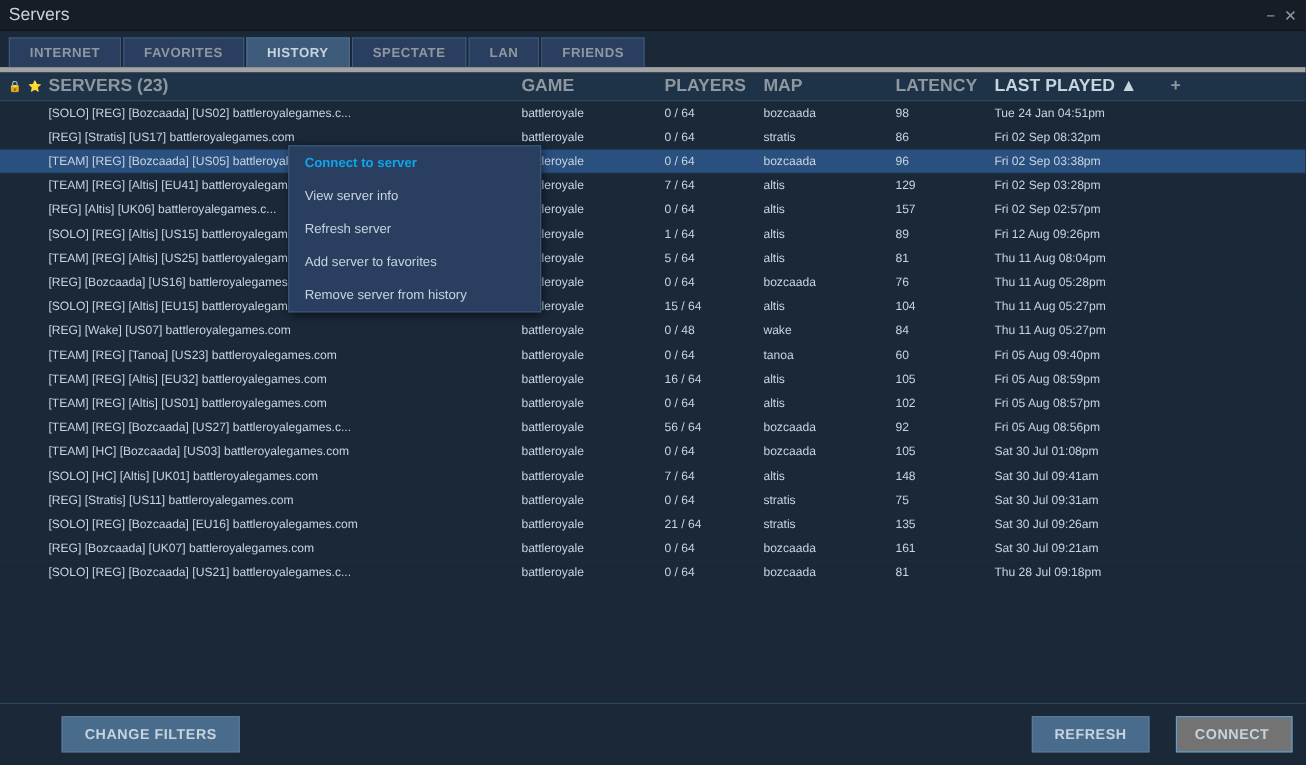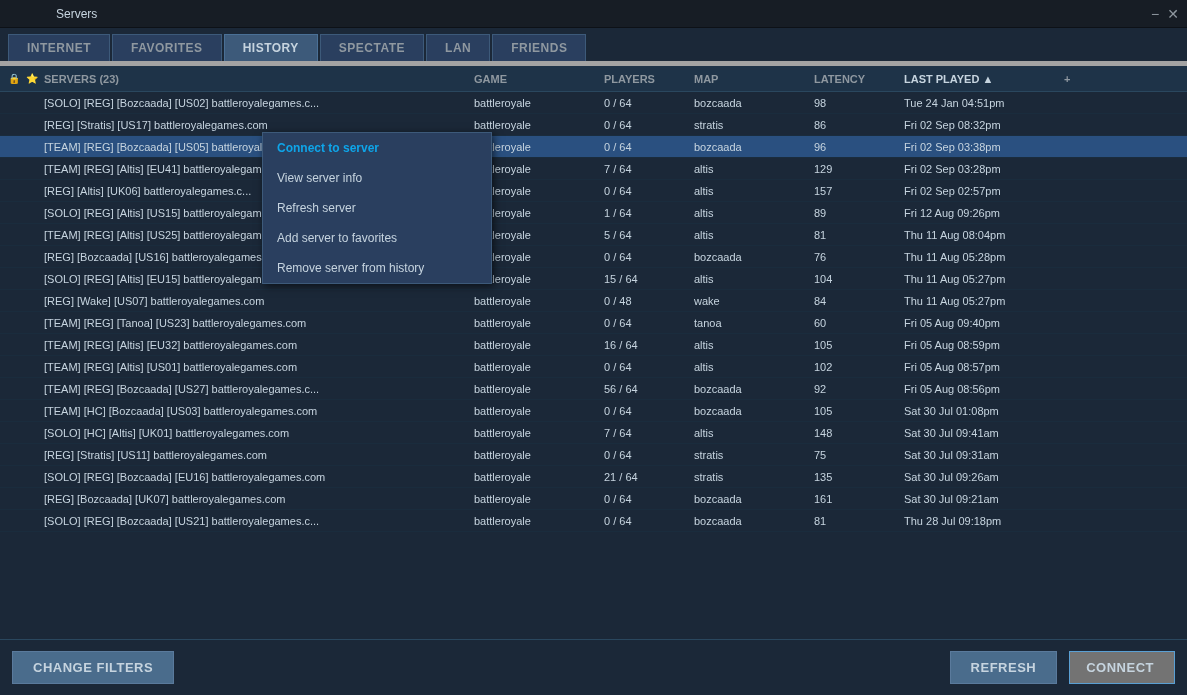--- a/index.html
+++ b/index.html
@@ -19,22 +19,21 @@
       background: #171d25;
       height: 28px;
       display: flex;
       align-items: center;
       justify-content: space-between;
       padding: 0 8px;
       border-bottom: 1px solid #0d1117;
     }
     .title-bar-text {
       color: #c6d4df;
-      font-size: 12px;
-      margin-left: 48px;
+      font-size: 16px;
     }
     .title-bar-controls {
       display: flex;
       gap: 8px;
     }
     .title-btn {
       color: #8f98a0;
       font-size: 14px;
       cursor: pointer;
     }
@@ -79,21 +78,21 @@
       grid-template-columns: 18px 18px 430px 130px 90px 120px 90px 160px 24px;
       background: #1e3348;
       border-bottom: 1px solid #2a475e;
       height: 26px;
       align-items: center;
       padding: 0 4px;
       position: sticky;
       top: 0;
     }
     .th {
-      font-size: 11px;
+      font-size: 16px;
       font-weight: bold;
       color: #8f98a0;
       text-transform: uppercase;
       padding: 0 4px;
       white-space: nowrap;
       overflow: hidden;
     }
     .th.sorted {
       color: #c6d4df;
     }
@@ -180,35 +179,36 @@
       font-size: 13px;
       font-weight: bold;
       letter-spacing: 0.5px;
       cursor: pointer;
       border: none;
       color: #c6d4df;
     }
     .btn-change-filters {
       background: #4a6c8c;
       border: 1px solid #5a7a9c;
+      margin-left: 44px;
     }
     .btn-refresh {
       background: #4a6c8c;
       border: 1px solid #5a7a9c;
       margin-right: 4px;
     }
     .btn-connect {
       background: #737373;
       border: 1px solid #5aa0d4;
       padding-left: 16px;
     }
     .bottom-right {
       display: flex;
       align-items: center;
-      gap: 8px;
+      gap: 20px;
     }
   </style>
 </head>
 <body>
 
 <div class="title-bar">
   <span class="title-bar-text">Servers</span>
   <div class="title-bar-controls">
     <span class="title-btn">−</span>
     <span class="title-btn">✕</span>

